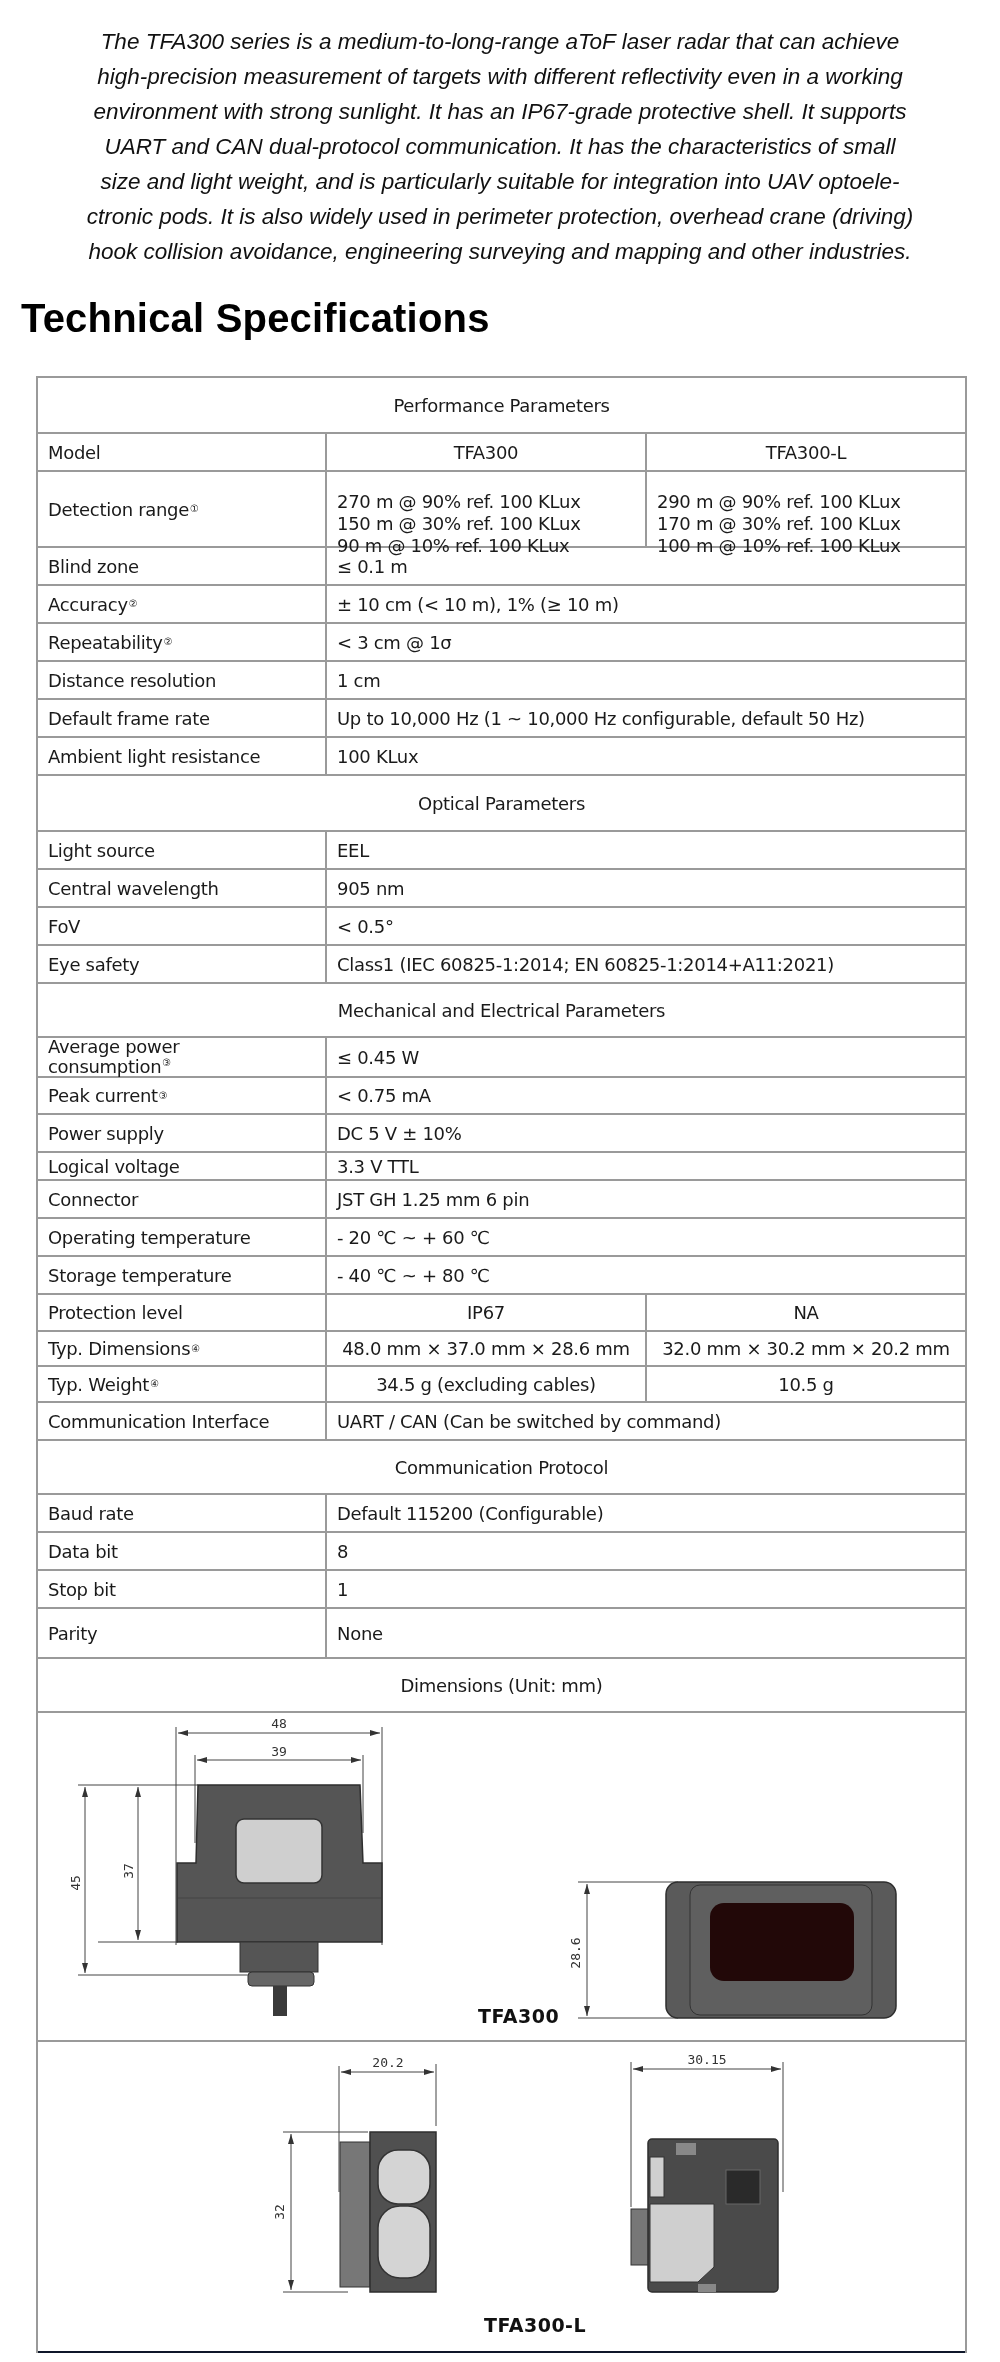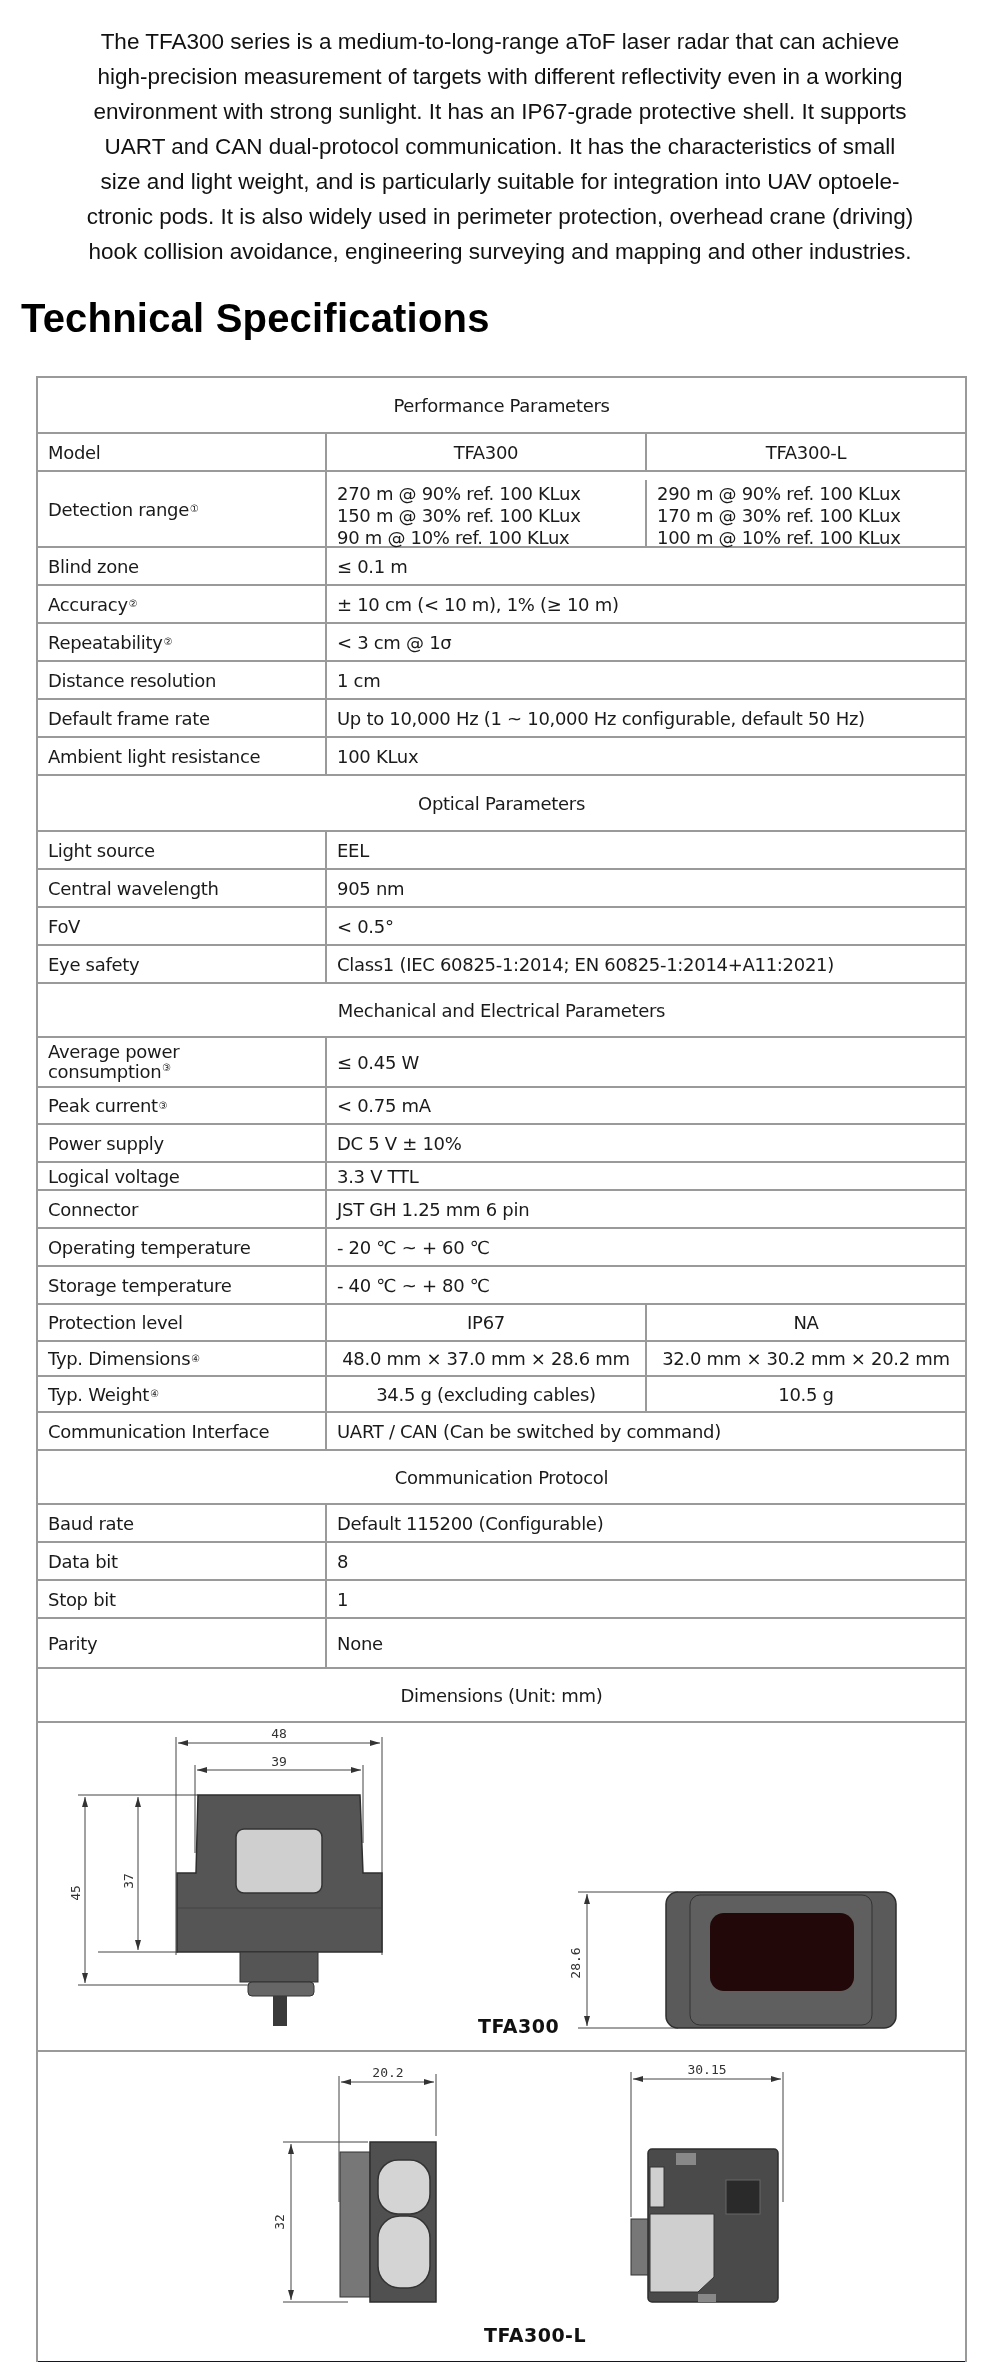--- a/index.html
+++ b/index.html
@@ -4,41 +4,41 @@
 <style>
   * { box-sizing: border-box; margin: 0; padding: 0; }
   html, body { width: 1000px; background: #ffffff; }
   body { font-family: "Liberation Sans", sans-serif; color: #111; position: relative; height: 2362px; overflow: hidden; }
 
   .intro {
     position: absolute; left: 40px; top: 24px; width: 920px;
     font-family: "Liberation Sans", sans-serif;
     font-size: 22.5px; line-height: 35px; text-align: center; color: #111;
   }
-  .intro span { display: block; white-space: nowrap; }
+  .intro span { display: block; white-space: nowrap; font-style: italic; }
 
   .title {
     position: absolute; left: 21px; top: 296px;
     font-family: "Liberation Sans", sans-serif;
     font-size: 40px; color: #000; letter-spacing: 0.2px;
   }
 
   .spec {
     position: absolute; left: 36px; top: 376px; width: 931px;
     border: 2px solid #9a9a9a; border-bottom: none;
     font-family: "DejaVu Sans", sans-serif; font-size: 18px; color: #1a1a1a;
   }
   .row { display: flex; border-bottom: 2px solid #9a9a9a; }
   .cell { display: flex; align-items: center; padding: 0 10px; letter-spacing: -0.3px; }
   .c-label { width: 289px; border-right: 2px solid #9a9a9a; }
   .c-full { flex: 1; }
   .c-a { width: 320px; border-right: 2px solid #9a9a9a; justify-content: center; }
   .c-b { flex: 1; justify-content: center; }
   .c-a.left, .c-b.left { justify-content: flex-start; }
-  .multi { display: block; line-height: 22px; padding-top: 3px; padding-bottom: 3px; margin-top: 8px; }
+  .multi { display: block; line-height: 22px; padding-top: 19px; padding-bottom: 3px; }
   .multi span { display: block; }
   .section { justify-content: center; flex: 1; }
   .sup { font-size: 10px; vertical-align: super; margin-left: 1px; line-height: 0; }
   .label-2 { display: block; line-height: 20px; }
 
   .drawing { position: relative; border-bottom: 2px solid #9a9a9a; }
   .dim-caption { position: absolute; font-family: "DejaVu Sans", sans-serif; font-size: 19px; font-weight: bold; color: #111; letter-spacing: 0.5px; }
   svg text { font-family: "DejaVu Sans Mono", monospace; }
 </style>
 </head>
@@ -141,21 +141,21 @@
     <div class="cell c-full">&lt; 0.5°</div>
   </div>
   <div class="row" style="height:38px">
     <div class="cell c-label">Eye safety</div>
     <div class="cell c-full">Class1 (IEC 60825-1:2014; EN 60825-1:2014+A11:2021)</div>
   </div>
 
   <div class="row" style="height:54px">
     <div class="cell section">Mechanical and Electrical Parameters</div>
   </div>
-  <div class="row" style="height:50px">
+  <div class="row" style="height:40px">
     <div class="cell c-label">
       <div>
         <span class="label-2">Average power</span>
         <span class="label-2"><span>consumption</span><span class="sup">③</span></span>
       </div>
     </div>
     <div class="cell c-full">≤ 0.45 W</div>
   </div>
   <div class="row" style="height:37px">
     <div class="cell c-label">

